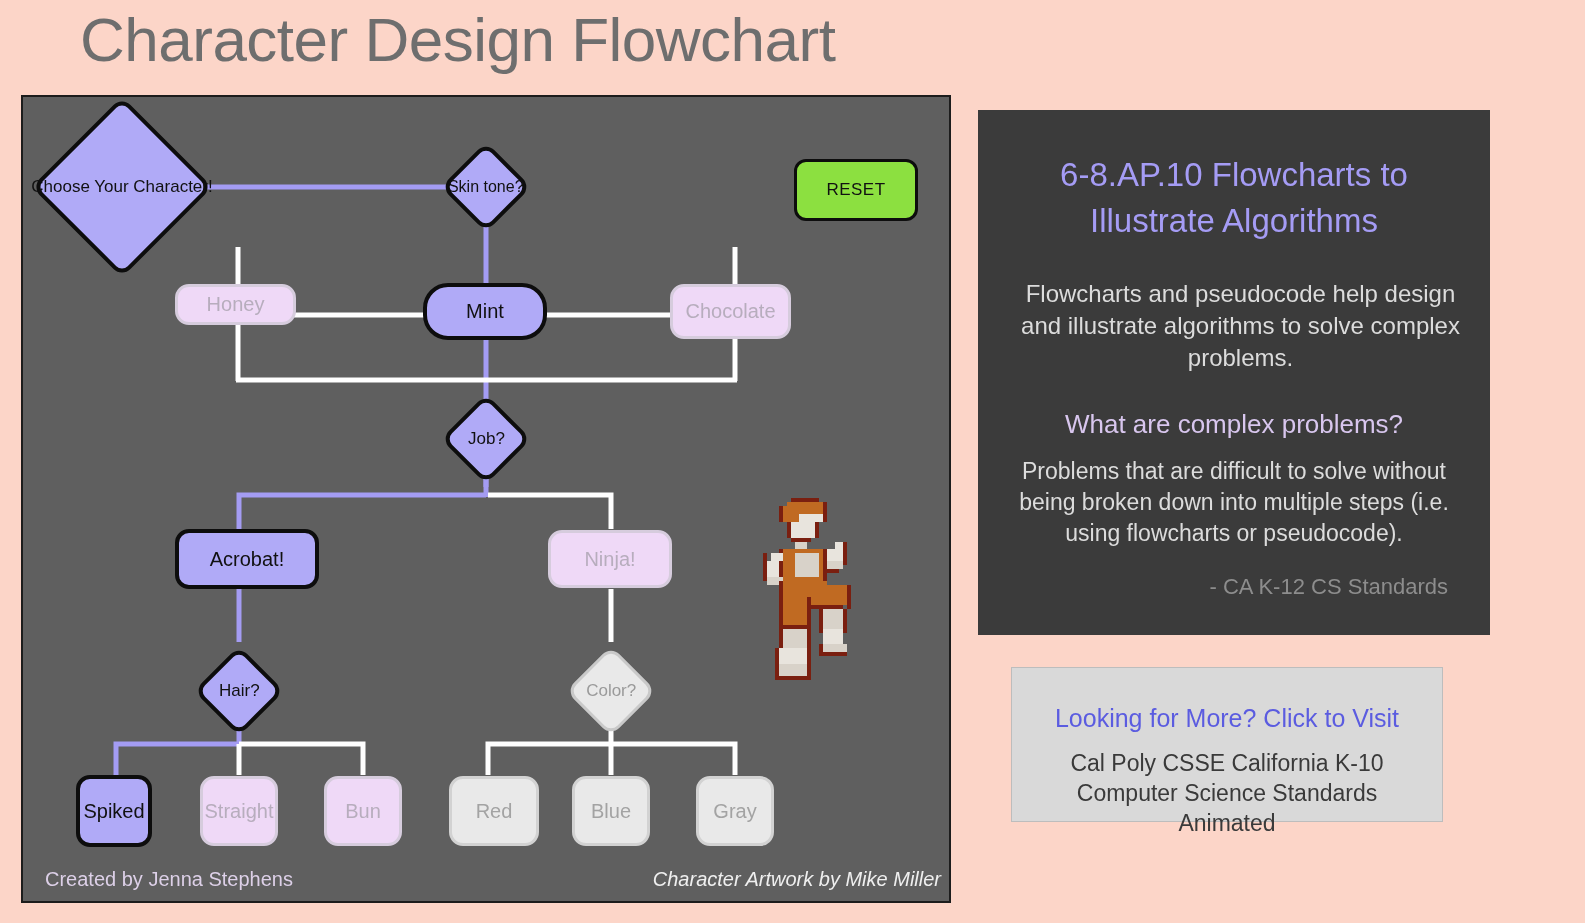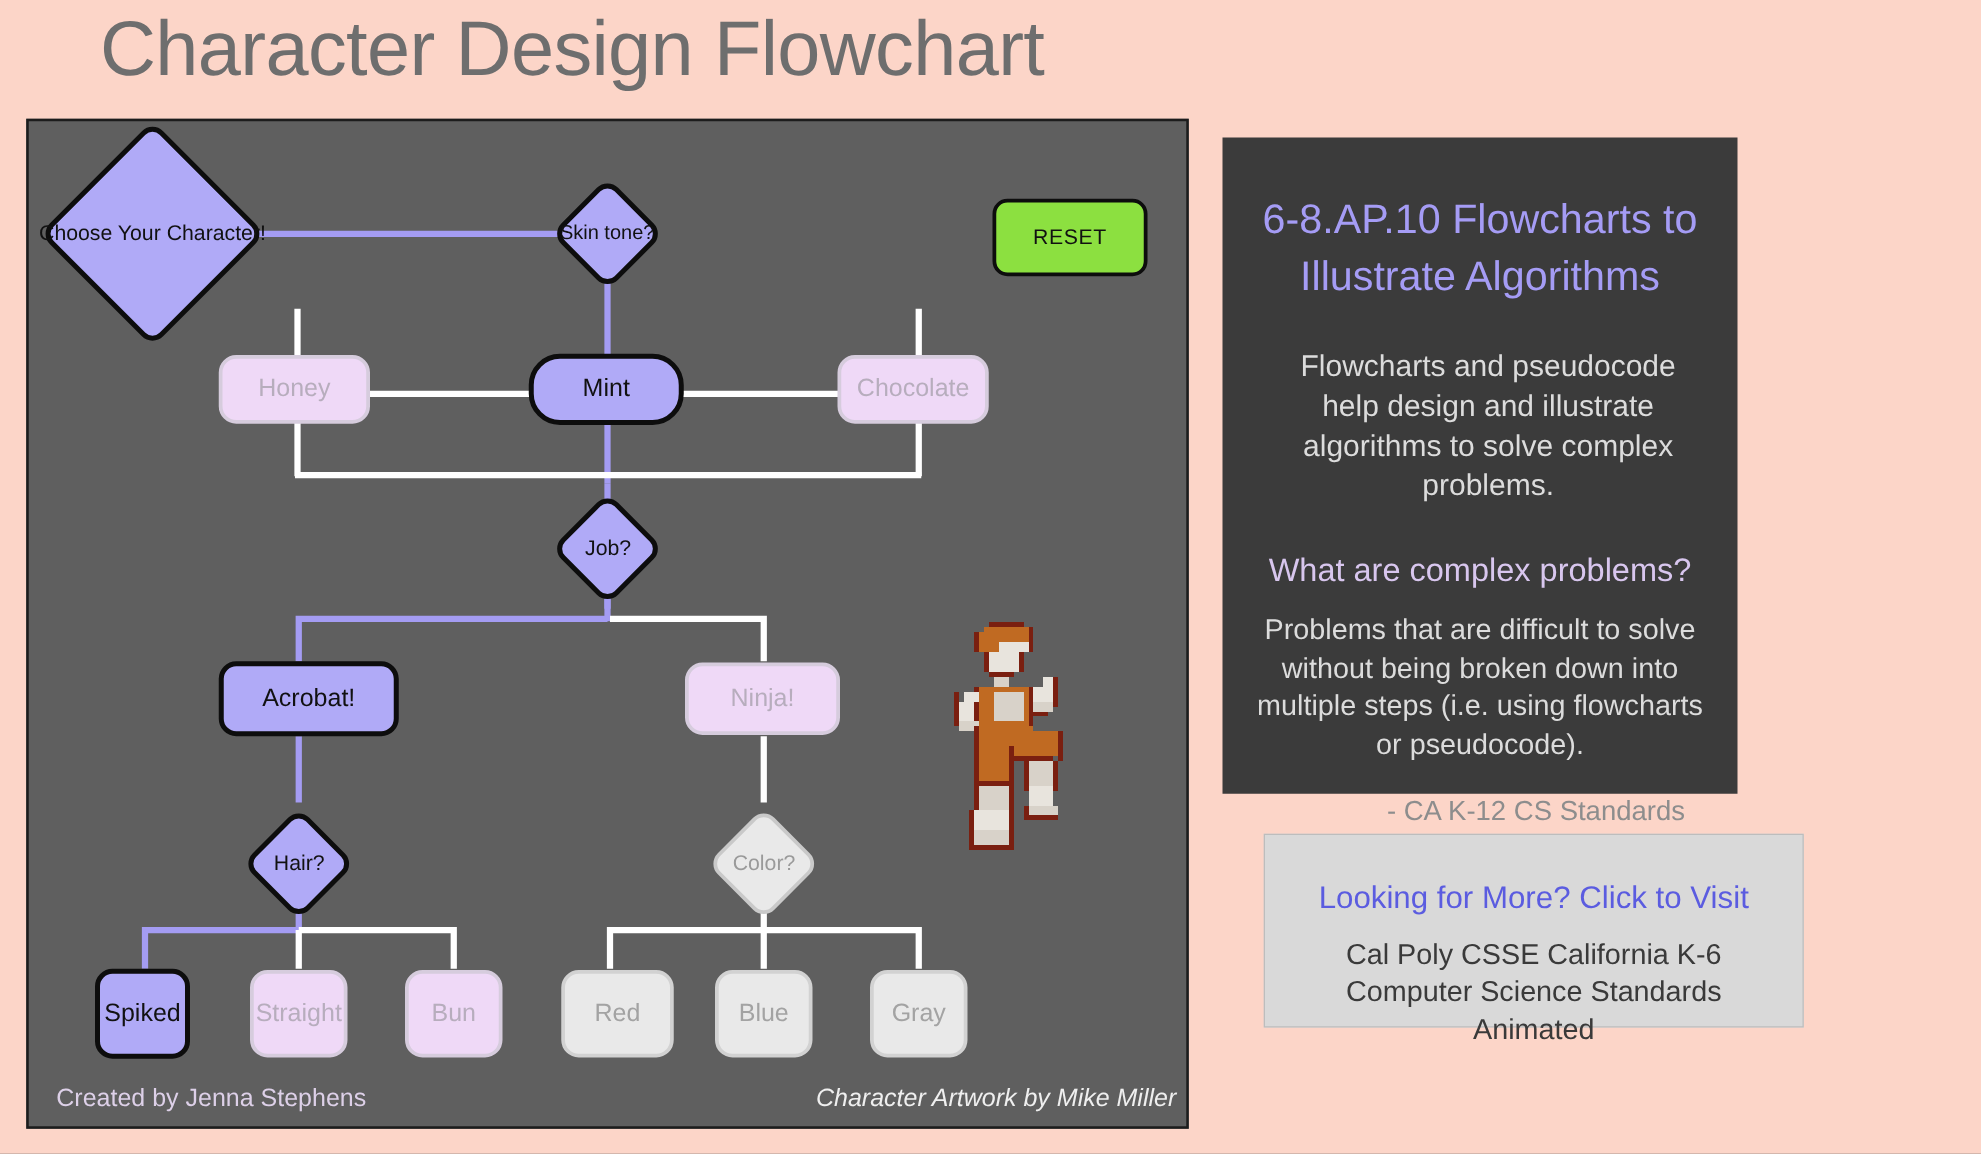--- a/index.html
+++ b/index.html
@@ -140,21 +140,21 @@
     width: 92px;
     height: 190px;
     image-rendering: pixelated;
   }
 
   
   #standards-panel {
     position: absolute;
     left: 978px;
     top: 110px;
-    width: 412px;
+    width: 512px;
     height: 525px;
     background: #3b3b3b;
     box-sizing: border-box;
     padding: 42px 24px 20px 24px;
     text-align: center;
   }
   #standard-heading {
     color: #a59cf5;
     font-size: 33px;
     line-height: 1.4;
@@ -258,21 +258,21 @@
   </svg>
 
   <div class="node diamond sel" style="left:35px; top:26px; width:128px; height:128px; font-size:17px;">
     <span>Choose Your Character!</span>
   </div>
 
   <div class="node diamond sel" style="left:431px; top:58px; width:64px; height:64px; font-size:16px;">
     <span>Skin tone?</span>
   </div>
 
-  <div class="node rect pink" style="left:152px; top:187px; width:121px; height:55px; font-size:20px;">
+  <div class="node rect pink" style="left:152px; top:187px; width:121px; height:41px; font-size:20px;">
     <span>Honey</span>
   </div>
   <div class="node rect sel" style="left:400px; top:186px; width:124px; height:57px; font-size:20px;border-radius:25px;">
     <span>Mint</span>
   </div>
   <div class="node rect pink" style="left:647px; top:187px; width:121px; height:55px; font-size:20px;">
     <span>Chocolate</span>
   </div>
 
   <div class="node diamond sel" style="left:431px; top:310px; width:64px; height:64px; font-size:17px;">
@@ -383,14 +383,14 @@
 <div id="standards-panel">
   <h2 id="standard-heading">6-8.AP.10 Flowcharts to Illustrate Algorithms</h2>
   <p id="standard-body">Flowcharts and pseudocode help design and illustrate algorithms to solve complex problems.</p>
   <p id="standard-question">What are complex problems?</p>
   <p id="standard-answer">Problems that are difficult to solve without being broken down into multiple steps (i.e. using flowcharts or pseudocode).</p>
   <p id="standard-source">- CA K-12 CS Standards</p>
 </div>
 
 <div id="link-card">
   <p id="link-card-title">Looking for More? Click to Visit</p>
-  <p id="link-card-subtitle">Cal Poly CSSE California K-6 Computer Science Standards Animated</p>
+  <p id="link-card-subtitle">Cal Poly CSSE California K-10 Computer Science Standards Animated</p>
 </div>
 
 </body></html>

